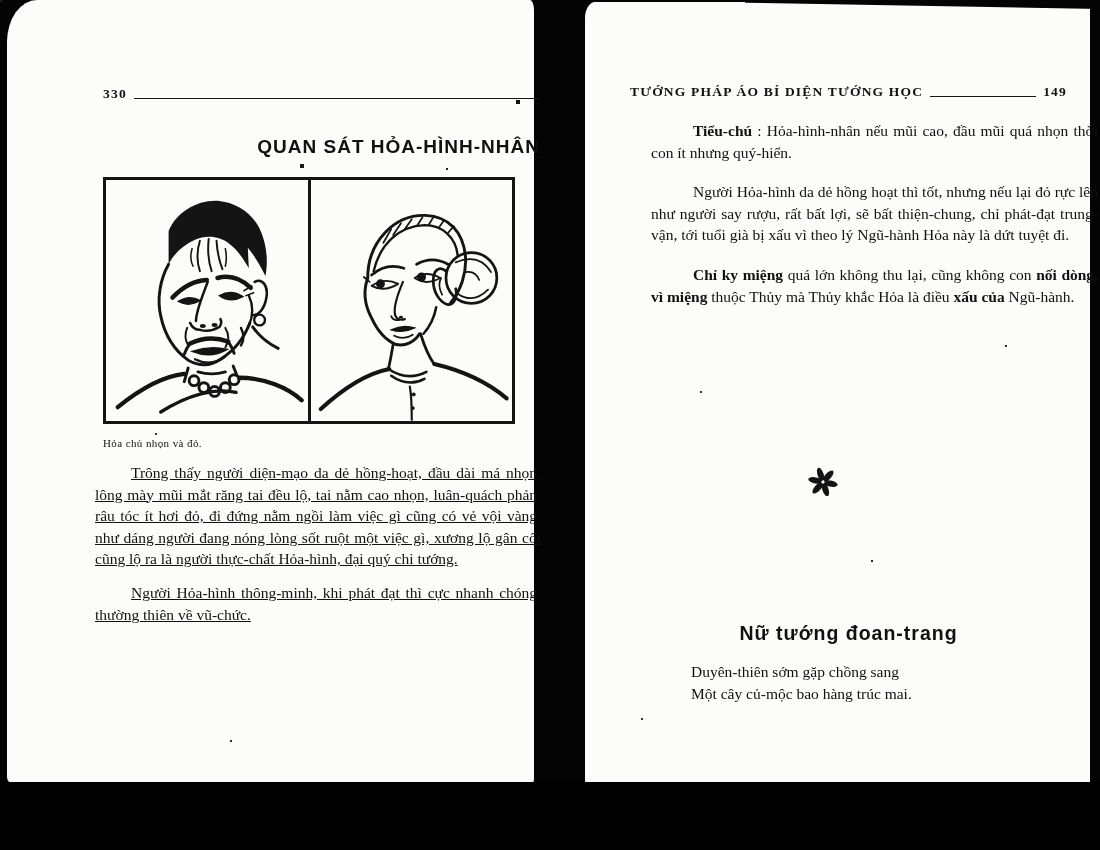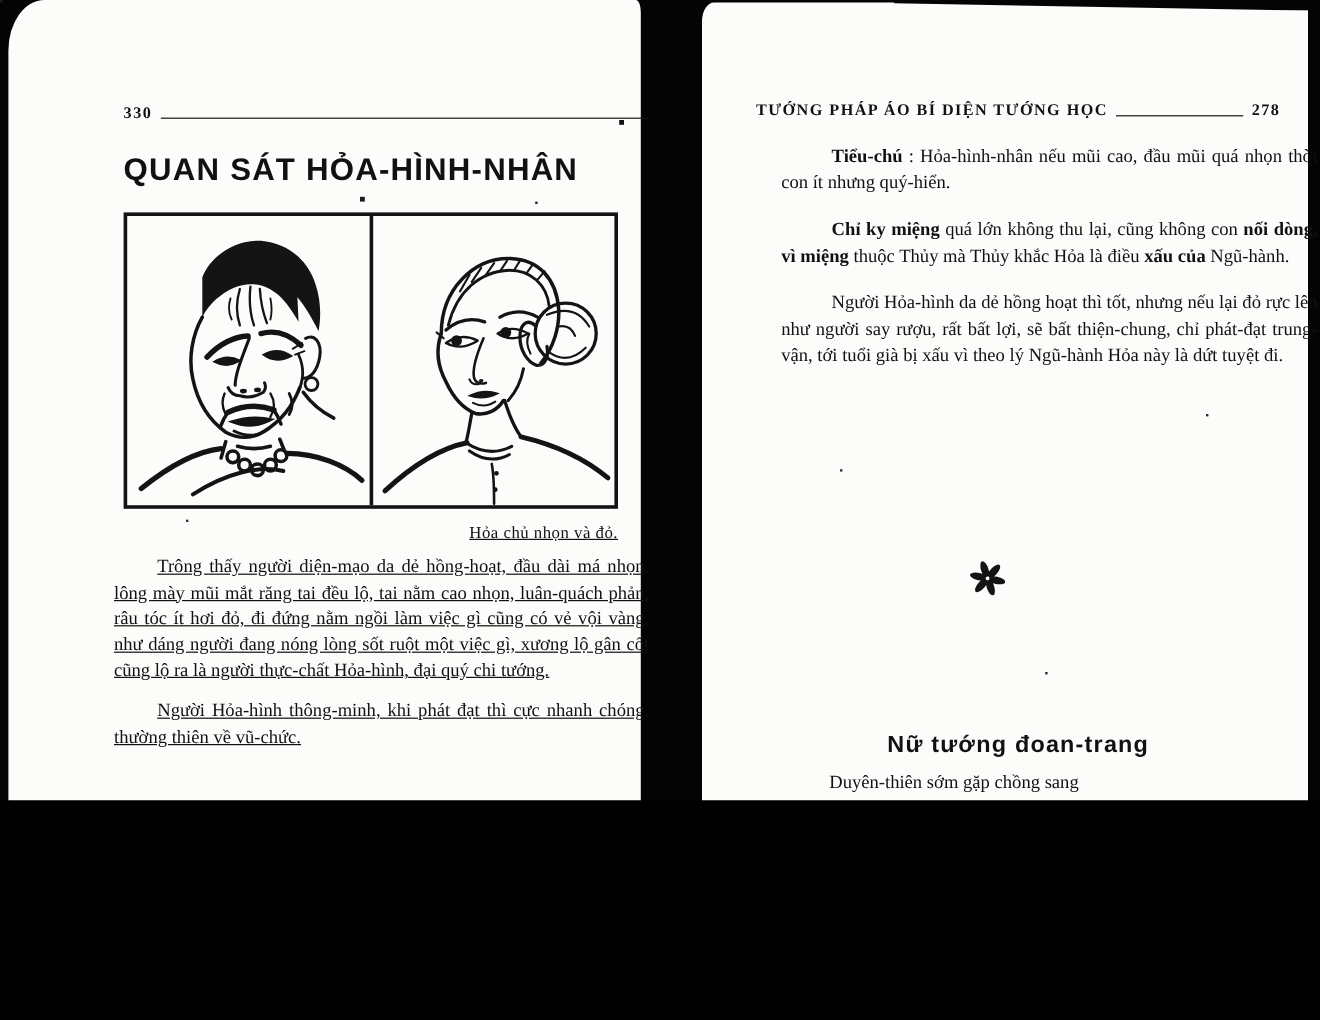--- a/index.html
+++ b/index.html
@@ -1,16 +1,16 @@
 <!DOCTYPE html>
 <html><head>
 <meta charset="utf-8">
 <style>
   html,body{margin:0;padding:0;background:#000;}
-  .scan{position:relative;width:1100px;height:667px;background:#040404;overflow:hidden;
+  .scan{position:relative;width:1100px;height:782px;background:#040404;overflow:hidden;
         font-family:"Liberation Serif",serif;color:#111;}
   .page{position:absolute;background:#fcfcfa;}
   .page-left{left:7px;top:0;width:527px;height:787px;
              border-radius:30px 4px 10px 16px / 42px 10px 8px 10px;}
   .page-right{left:585px;top:2px;width:505px;height:786px;
               border-radius:10px 2px 4px 8px / 16px 6px 4px 8px;}
   .top-wedge{position:absolute;left:745px;top:0;width:355px;height:9px;background:#040404;
              clip-path:polygon(0 0,100% 0,100% 100%,0 30%);}
   .barcode{position:absolute;left:0;top:787px;width:1100px;height:63px;
     background:repeating-linear-gradient(90deg,
@@ -18,38 +18,38 @@
       #000 14px,#000 21px,#f4f4f4 21px,#f4f4f4 23px,
       #000 23px,#000 37px,#f4f4f4 37px,#f4f4f4 41px,
       #000 41px,#000 52px,#f4f4f4 52px,#f4f4f4 54px,
       #000 54px,#000 68px,#f4f4f4 68px,#f4f4f4 71px,
       #000 71px,#000 79px,#f4f4f4 79px,#f4f4f4 83px);}
   .hdr{position:absolute;display:flex;align-items:flex-end;gap:7px;
        font-weight:bold;font-size:13.5px;letter-spacing:1.2px;white-space:nowrap;}
   .hdr .rule{flex:1;border-bottom:1.6px solid #161616;margin-bottom:3px;}
   .hdr-left{left:103px;top:86px;width:437px;}
   .hdr-right{left:630px;top:84px;width:437px;justify-content:space-between;}
-  .sec-title{position:absolute;left:103px;top:126px;width:437px;text-align:left;
-             font-family:"Liberation Sans",sans-serif;font-weight:bold;font-size:26px;
+  .sec-title{position:absolute;left:103px;top:136px;width:437px;text-align:right;
+             font-family:"Liberation Sans",sans-serif;font-weight:bold;font-size:19px;
              letter-spacing:1px;}
   .figure{position:absolute;left:103px;top:177px;width:412px;height:247px;
           border:3.5px solid #141414;display:flex;background:#fcfcfa;box-sizing:border-box;}
   .panel{flex:1;position:relative;}
   .panel.first{border-right:3px solid #141414;}
   .panel svg{width:100%;height:100%;display:block;}
-  .caption{position:absolute;left:103px;top:437px;width:412px;text-align:right;
-           font-size:14px;letter-spacing:.4px;text-decoration:underline;}
+  .caption{position:absolute;left:103px;top:437px;width:412px;text-align:left;
+           font-size:11px;letter-spacing:.4px;}
   .body-left{position:absolute;left:95px;top:462px;width:446px;text-decoration:underline;}
   .body-right{position:absolute;left:625px;top:120px;width:447px;margin-left:26px;}
   .body-left p,.body-right p{margin:0 0 12px;font-size:15.5px;line-height:21.6px;
            text-align:justify;text-indent:36px;}
   .body-right p{margin-bottom:18px;text-indent:42px;}
   .ornament{position:absolute;left:808px;top:466px;width:30px;height:30px;}
   .nu-tuong{position:absolute;left:625px;top:606px;width:447px;}
-  .nu-tuong h2{margin:4px;text-align:center;font-family:"Liberation Sans",sans-serif;
+  .nu-tuong h2{margin:16px;text-align:center;font-family:"Liberation Sans",sans-serif;
                font-weight:bold;font-size:19.5px;letter-spacing:1px;}
   .verse{margin-top:9px;padding-left:66px;font-size:15.5px;line-height:21.5px;}
   .specks{position:absolute;left:0;top:0;width:2px;height:2px;background:#222;
     box-shadow:301px 165px 0 1px #1a1a1a,446px 168px 0 0 #222,155px 433px 0 0 #333,
                517px 101px 0 1px #111,871px 560px 0 0 #2a2a2a,700px 391px 0 0 #333,
                1005px 345px 0 0 #2a2a2a,641px 718px 0 0 #333,230px 740px 0 0 #2e2e2e;}
   b{font-weight:bold;}
 </style>
 </head>
 <body>
@@ -148,27 +148,27 @@
   <div class="caption">Hỏa chủ nhọn và đỏ.</div>
 
   <div class="body-left">
     <p>Trông thấy người diện-mạo da dẻ hồng-hoạt, đầu dài má nhọn, lông mày mũi mắt răng tai đều lộ, tai nằm cao nhọn, luân-quách phản, râu tóc ít hơi đỏ, đi đứng nằm ngồi làm việc gì cũng có vẻ vội vàng, như dáng người đang nóng lòng sốt ruột một việc gì, xương lộ gân cốt cũng lộ ra là người thực-chất Hỏa-hình, đại quý chi tướng.</p>
     <p>Người Hỏa-hình thông-minh, khi phát đạt thì cực nhanh chóng, thường thiên về vũ-chức.</p>
   </div>
 
   <div class="hdr hdr-right">
     <span>TƯỚNG PHÁP ÁO BÍ DIỆN TƯỚNG HỌC</span>
     <span class="rule"></span>
-    <span>278</span>
+    <span>149</span>
   </div>
 
   <div class="body-right">
     <p><b>Tiểu-chú</b><span> : </span><span>Hỏa-hình-nhân nếu mũi cao, đầu mũi quá nhọn thời con ít nhưng quý-hiển.</span></p>
+    <p>Người Hỏa-hình da dẻ hồng hoạt thì tốt, nhưng nếu lại đỏ rực lên như người say rượu, rất bất lợi, sẽ bất thiện-chung, chỉ phát-đạt trung-vận, tới tuổi già bị xấu vì theo lý Ngũ-hành Hỏa này là dứt tuyệt đi.</p>
     <p><b>Chỉ ky miệng</b><span> quá lớn không thu lại, cũng không con </span><b>nối dòng, vì miệng</b><span> thuộc Thủy mà Thủy khắc Hỏa là điều </span><b>xấu của</b><span> Ngũ-hành.</span></p>
-    <p>Người Hỏa-hình da dẻ hồng hoạt thì tốt, nhưng nếu lại đỏ rực lên như người say rượu, rất bất lợi, sẽ bất thiện-chung, chỉ phát-đạt trung-vận, tới tuổi già bị xấu vì theo lý Ngũ-hành Hỏa này là dứt tuyệt đi.</p>
   </div>
 
   <div class="ornament">
     <svg viewBox="0 0 30 30">
       <g transform="translate(15,16) rotate(-18)" fill="#141414">
         <ellipse cx="0" cy="-7.5" rx="3.1" ry="7.5"></ellipse>
         <ellipse cx="0" cy="-7.5" rx="3.1" ry="7.5" transform="rotate(60)"></ellipse>
         <ellipse cx="0" cy="-7.5" rx="3.1" ry="7.5" transform="rotate(120)"></ellipse>
         <ellipse cx="0" cy="-7.5" rx="3.1" ry="7.5" transform="rotate(180)"></ellipse>
         <ellipse cx="0" cy="-7.5" rx="3.1" ry="7.5" transform="rotate(240)"></ellipse>

